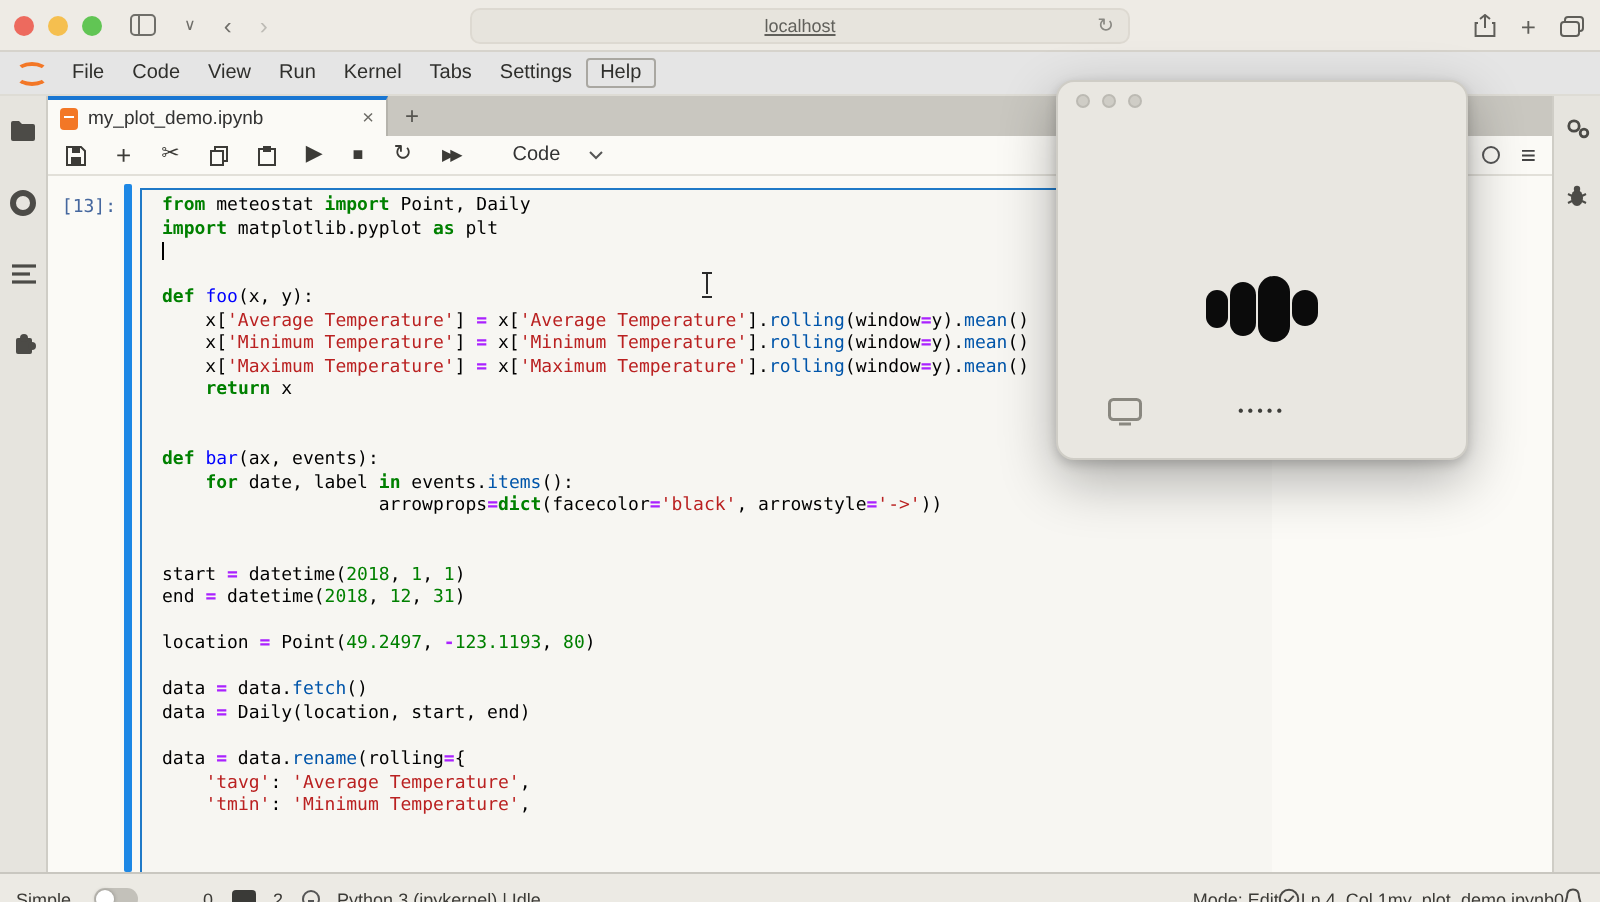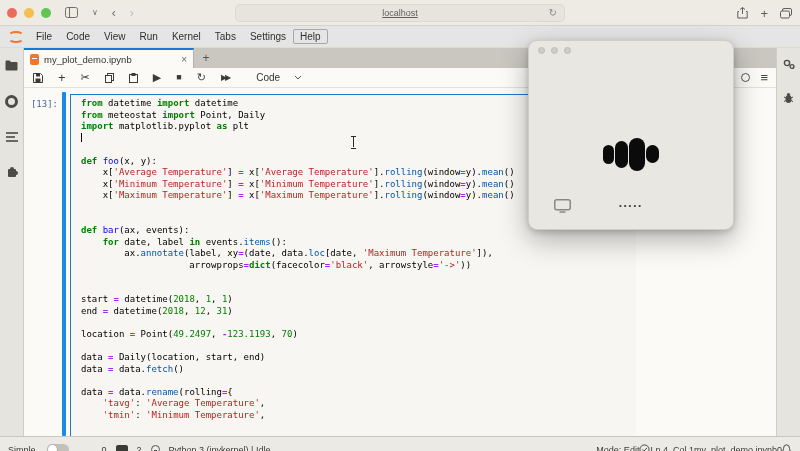--- a/index.html
+++ b/index.html
@@ -231,44 +231,43 @@
       <span class="kcircle"></span>
       <span class="hamb">≡</span>
     </span>
   </div>
 
   <div class="notebook">
     <div class="cellbar"></div>
     <div class="prompt">[13]:</div>
     <div class="editor">
       <div>
-          <div class="cl"><span class="tk-k">from</span><span class="tk-t"> datetime </span><span class="tk-k">import</span><span class="tk-t"> datetime</span></div>
           <div class="cl"><span class="tk-k">from</span><span class="tk-t"> meteostat </span><span class="tk-k">import</span><span class="tk-t"> Point, Daily</span></div>
           <div class="cl"><span class="tk-k">import</span><span class="tk-t"> matplotlib.pyplot </span><span class="tk-k">as</span><span class="tk-t"> plt</span></div>
           <div class="cl"><span class="caret"></span></div>
           <div class="cl"></div>
           <div class="cl"><span class="tk-k">def</span><span class="tk-t"> </span><span class="tk-d">foo</span><span class="tk-t">(x, y):</span></div>
           <div class="cl"><span class="tk-t">    x[</span><span class="tk-s">'Average Temperature'</span><span class="tk-t">] </span><span class="tk-o">=</span><span class="tk-t"> x[</span><span class="tk-s">'Average Temperature'</span><span class="tk-t">].</span><span class="tk-p">rolling</span><span class="tk-t">(window</span><span class="tk-o">=</span><span class="tk-t">y).</span><span class="tk-p">mean</span><span class="tk-t">()</span></div>
           <div class="cl"><span class="tk-t">    x[</span><span class="tk-s">'Minimum Temperature'</span><span class="tk-t">] </span><span class="tk-o">=</span><span class="tk-t"> x[</span><span class="tk-s">'Minimum Temperature'</span><span class="tk-t">].</span><span class="tk-p">rolling</span><span class="tk-t">(window</span><span class="tk-o">=</span><span class="tk-t">y).</span><span class="tk-p">mean</span><span class="tk-t">()</span></div>
           <div class="cl"><span class="tk-t">    x[</span><span class="tk-s">'Maximum Temperature'</span><span class="tk-t">] </span><span class="tk-o">=</span><span class="tk-t"> x[</span><span class="tk-s">'Maximum Temperature'</span><span class="tk-t">].</span><span class="tk-p">rolling</span><span class="tk-t">(window</span><span class="tk-o">=</span><span class="tk-t">y).</span><span class="tk-p">mean</span><span class="tk-t">()</span></div>
+          <div class="cl"><span class="tk-t">    </span><span class="tk-k">return</span><span class="tk-t"> x</span></div>
           <div class="cl"></div>
           <div class="cl"></div>
           <div class="cl"><span class="tk-k">def</span><span class="tk-t"> </span><span class="tk-d">bar</span><span class="tk-t">(ax, events):</span></div>
           <div class="cl"><span class="tk-t">    </span><span class="tk-k">for</span><span class="tk-t"> date, label </span><span class="tk-k">in</span><span class="tk-t"> events.</span><span class="tk-p">items</span><span class="tk-t">():</span></div>
-          <div class="cl"><span class="tk-t">        ax.</span><span class="tk-p">annotate</span><span class="tk-t">(label, xy</span><span class="tk-o">=</span><span class="tk-t">(date, data.</span><span class="tk-p">loc</span><span class="tk-t">[date, </span><span class="tk-s">'Maximum Temperature'</span><span class="tk-t">]),</span></div>
           <div class="cl"><span class="tk-t">                    arrowprops</span><span class="tk-o">=</span><span class="tk-k">dict</span><span class="tk-t">(facecolor</span><span class="tk-o">=</span><span class="tk-s">'black'</span><span class="tk-t">, arrowstyle</span><span class="tk-o">=</span><span class="tk-s">'-&gt;'</span><span class="tk-t">))</span></div>
           <div class="cl"></div>
           <div class="cl"></div>
           <div class="cl"><span class="tk-t">start </span><span class="tk-o">=</span><span class="tk-t"> datetime(</span><span class="tk-n">2018</span><span class="tk-t">, </span><span class="tk-n">1</span><span class="tk-t">, </span><span class="tk-n">1</span><span class="tk-t">)</span></div>
           <div class="cl"><span class="tk-t">end </span><span class="tk-o">=</span><span class="tk-t"> datetime(</span><span class="tk-n">2018</span><span class="tk-t">, </span><span class="tk-n">12</span><span class="tk-t">, </span><span class="tk-n">31</span><span class="tk-t">)</span></div>
           <div class="cl"></div>
-          <div class="cl"><span class="tk-t">location </span><span class="tk-o">=</span><span class="tk-t"> Point(</span><span class="tk-n">49.2497</span><span class="tk-t">, </span><span class="tk-o">-</span><span class="tk-n">123.1193</span><span class="tk-t">, </span><span class="tk-n">70</span><span class="tk-t">)</span></div>
-          <div class="cl"></div>
+          <div class="cl"><span class="tk-t">location </span><span class="tk-o">=</span><span class="tk-t"> Point(</span><span class="tk-n">49.2497</span><span class="tk-t">, </span><span class="tk-o">-</span><span class="tk-n">123.1193</span><span class="tk-t">, </span><span class="tk-n">80</span><span class="tk-t">)</span></div>
+          <div class="cl"></div>
+          <div class="cl"><span class="tk-t">data </span><span class="tk-o">=</span><span class="tk-t"> data.</span><span class="tk-p">fetch</span><span class="tk-t">()</span></div>
           <div class="cl"><span class="tk-t">data </span><span class="tk-o">=</span><span class="tk-t"> Daily(location, start, end)</span></div>
-          <div class="cl"><span class="tk-t">data </span><span class="tk-o">=</span><span class="tk-t"> data.</span><span class="tk-p">fetch</span><span class="tk-t">()</span></div>
           <div class="cl"></div>
           <div class="cl"><span class="tk-t">data </span><span class="tk-o">=</span><span class="tk-t"> data.</span><span class="tk-p">rename</span><span class="tk-t">(rolling</span><span class="tk-o">=</span><span class="tk-t">{</span></div>
           <div class="cl"><span class="tk-t">    </span><span class="tk-s">'tavg'</span><span class="tk-t">: </span><span class="tk-s">'Average Temperature'</span><span class="tk-t">,</span></div>
           <div class="cl"><span class="tk-t">    </span><span class="tk-s">'tmin'</span><span class="tk-t">: </span><span class="tk-s">'Minimum Temperature'</span><span class="tk-t">,</span></div>
         </div>
     </div>
     <div class="cell-tools" style="left:712px">
       <span>
         <svg width="9" height="10" viewBox="0 0 9 10">
             <rect x="2.5" y="0.5" width="6" height="7" fill="none" stroke="#55544f"></rect>

